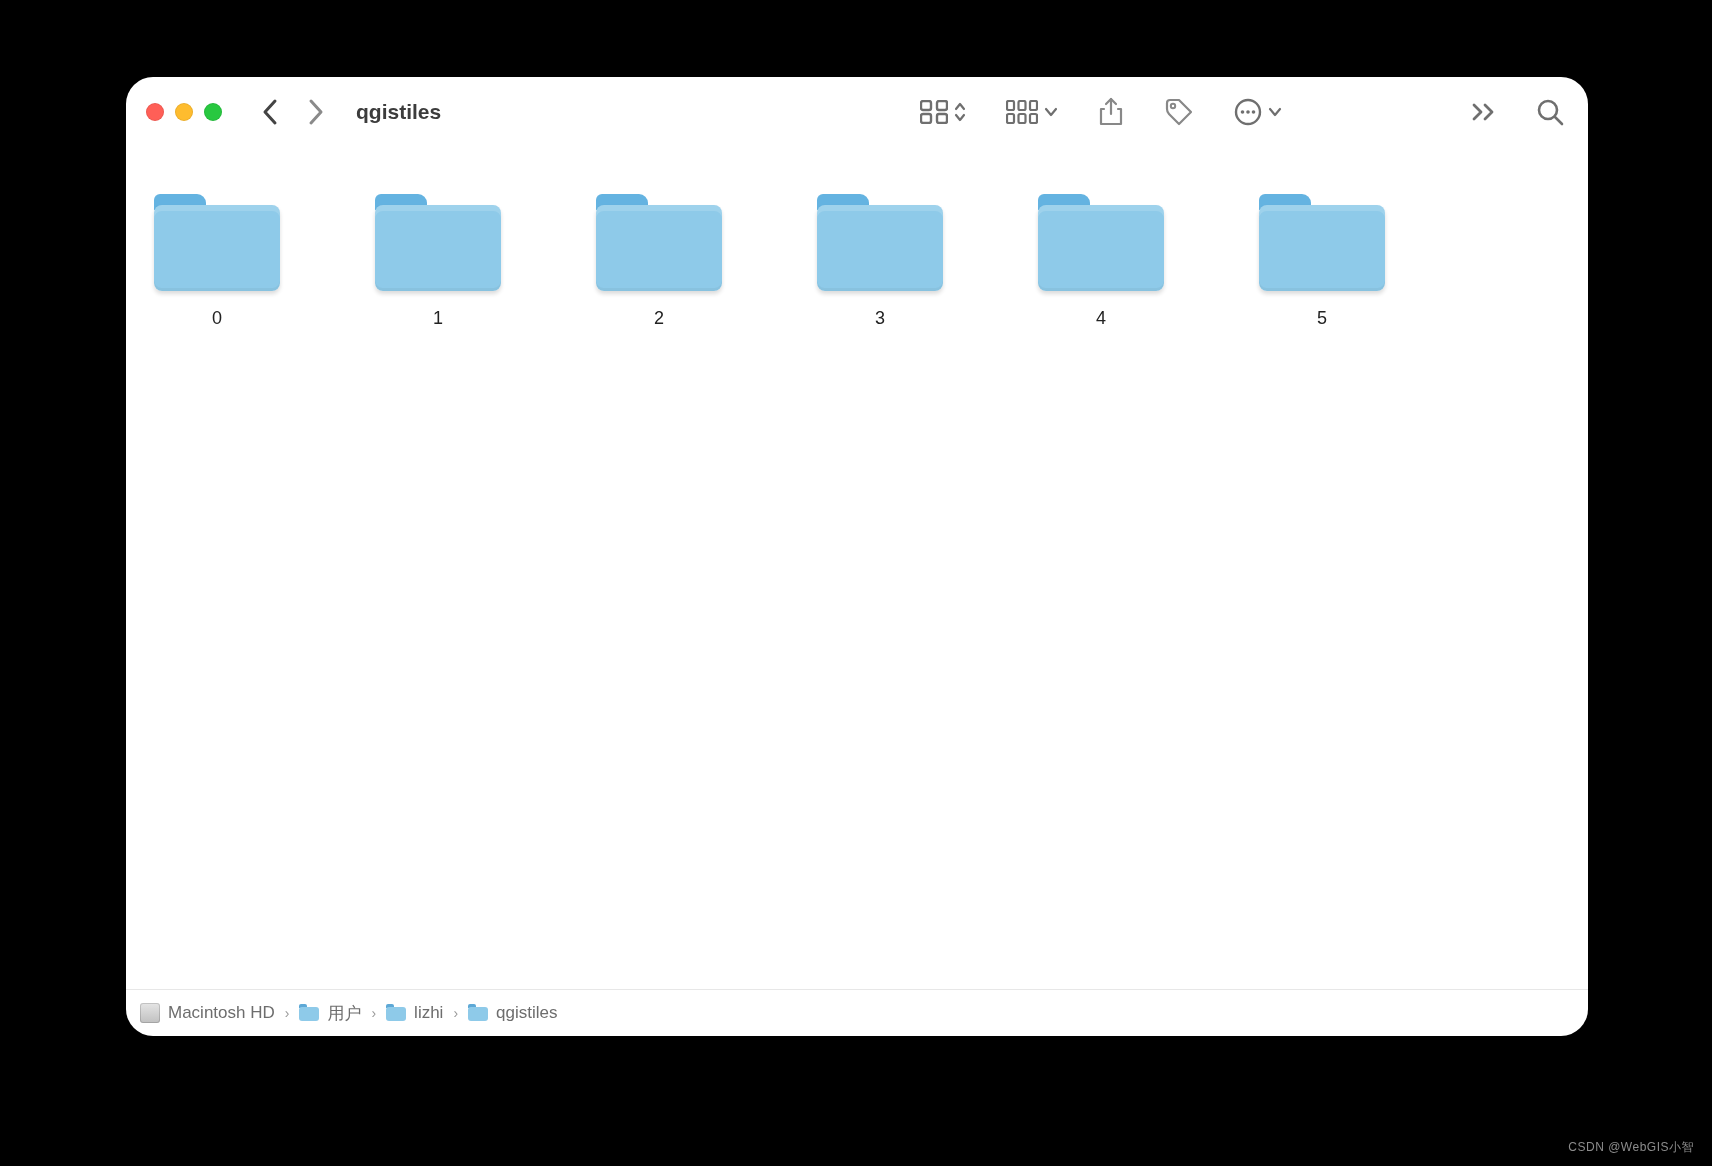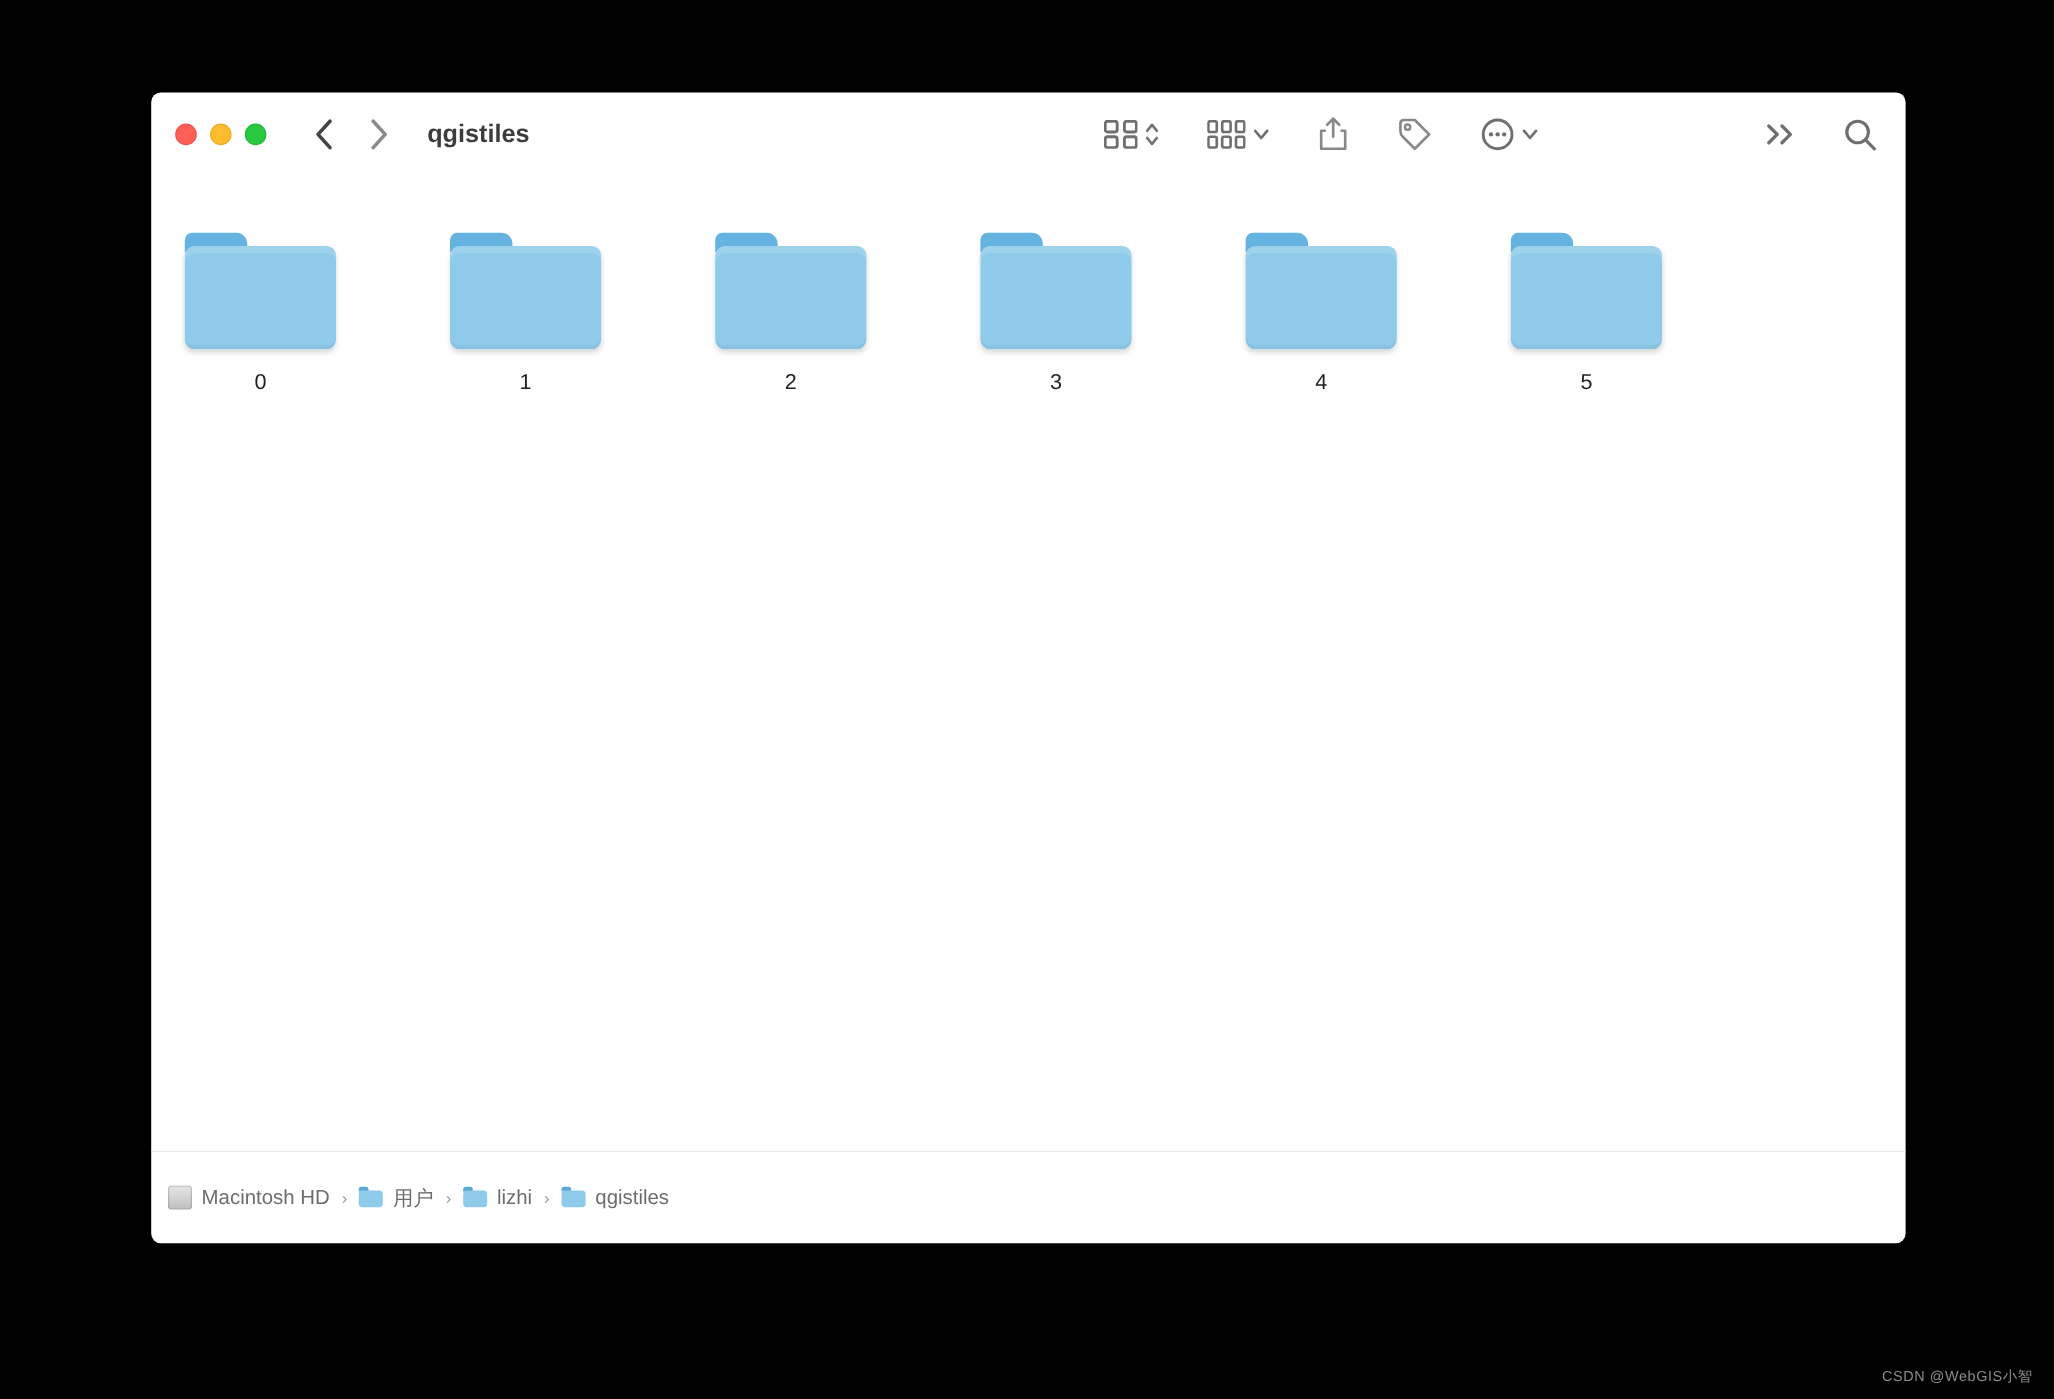--- a/index.html
+++ b/index.html
@@ -7,21 +7,21 @@
     width: 1712px; height: 1166px;
     background: #000;
     font-family: -apple-system, "Helvetica Neue", Arial, sans-serif;
     -webkit-font-smoothing: antialiased;
   }
   .finder-window {
     position: absolute;
     left: 126px; top: 77px;
     width: 1462px; height: 959px;
     background: #fff;
-    border-radius: 8px;
+    border-radius: 27px;
     box-shadow: 0 0 0 1px rgba(0,0,0,0.08);
     overflow: hidden;
     display: flex;
     flex-direction: column;
   }
 
   
   .toolbar {
     height: 70px;
     display: flex;
@@ -117,21 +117,21 @@
     font-size: 18px;
     color: #222;
   }
 
   
   .pathbar {
     height: 42px;
     border-top: 1px solid #e7e7e7;
     display: flex;
     align-items: center;
-    padding: 17px 14px;
+    padding: 2px 14px;
     gap: 8px;
     font-size: 17px;
     color: #6d6d6d;
   }
   .crumb {
     display: inline-flex;
     align-items: center;
     gap: 8px;
   }
   .crumb-sep {

